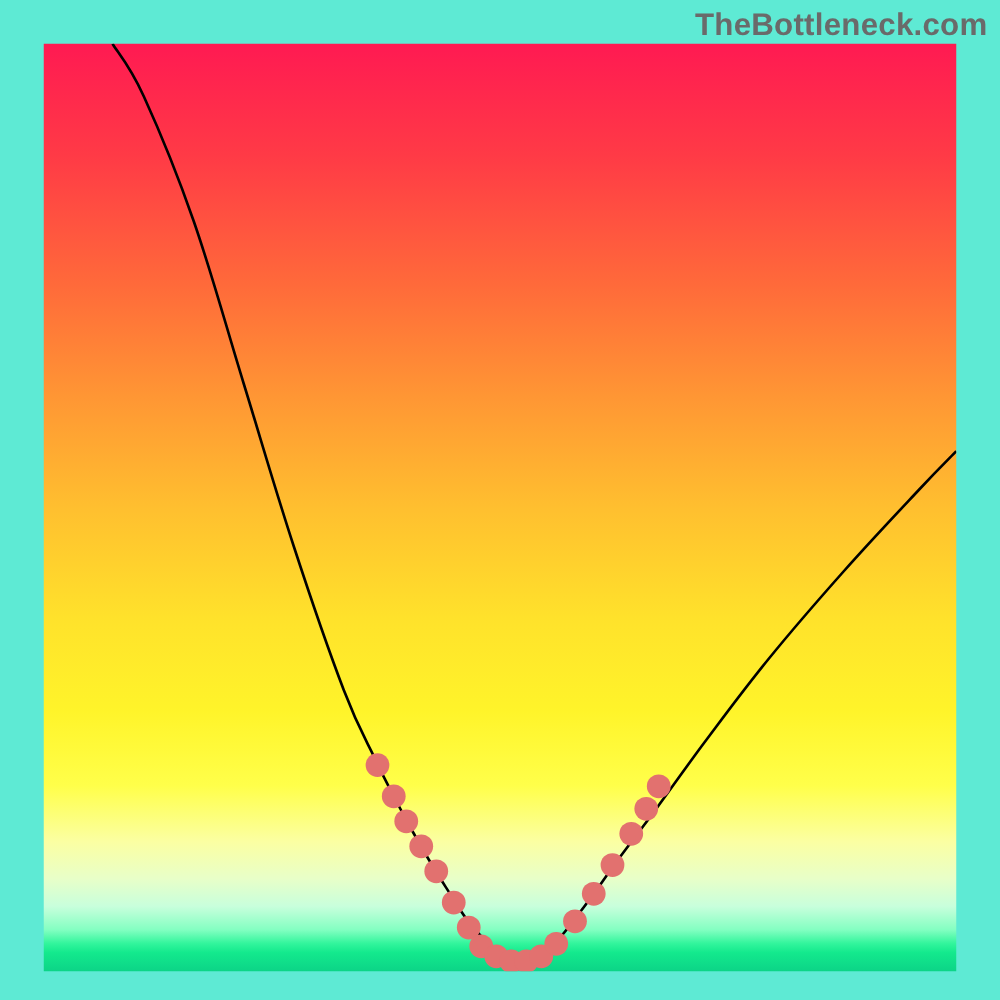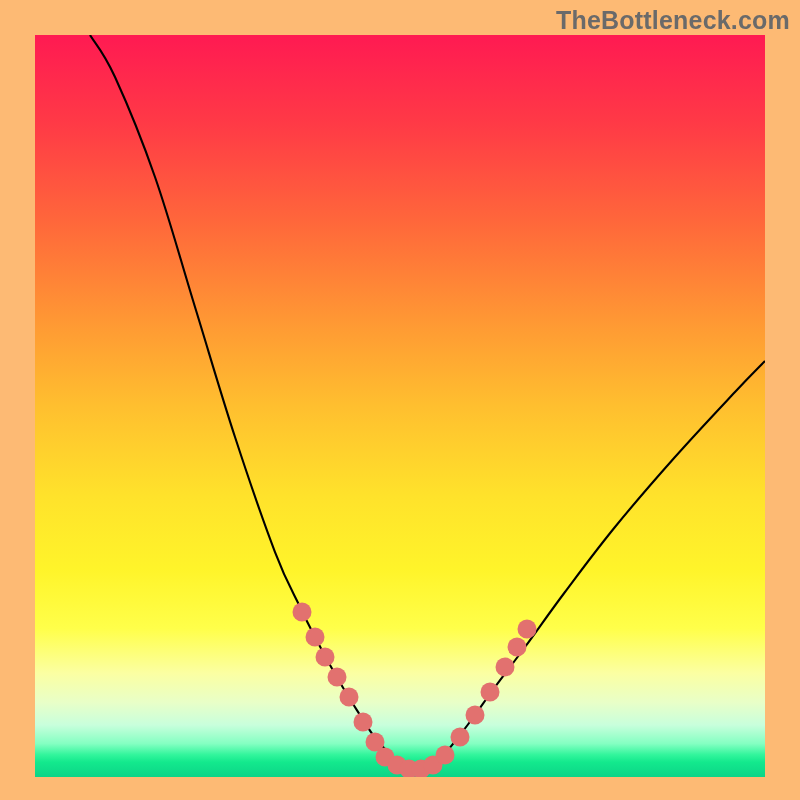--- a/index.html
+++ b/index.html
@@ -8,21 +8,21 @@
     width: 800px;
     height: 800px;
     background: #000;
     font-family: Arial, Helvetica, sans-serif;
     overflow: hidden;
   }
   .frame {
     position: relative;
     width: 800px;
     height: 800px;
-    background: #fdba74;
+    background: #5eead4;
   }
   .plot {
     position: absolute;
     left: 35px;
     top: 35px;
     width: 730px;
     height: 742px;
     background: linear-gradient(to bottom,
       #ff1a52 0%,
       #ff3a46 12%,

